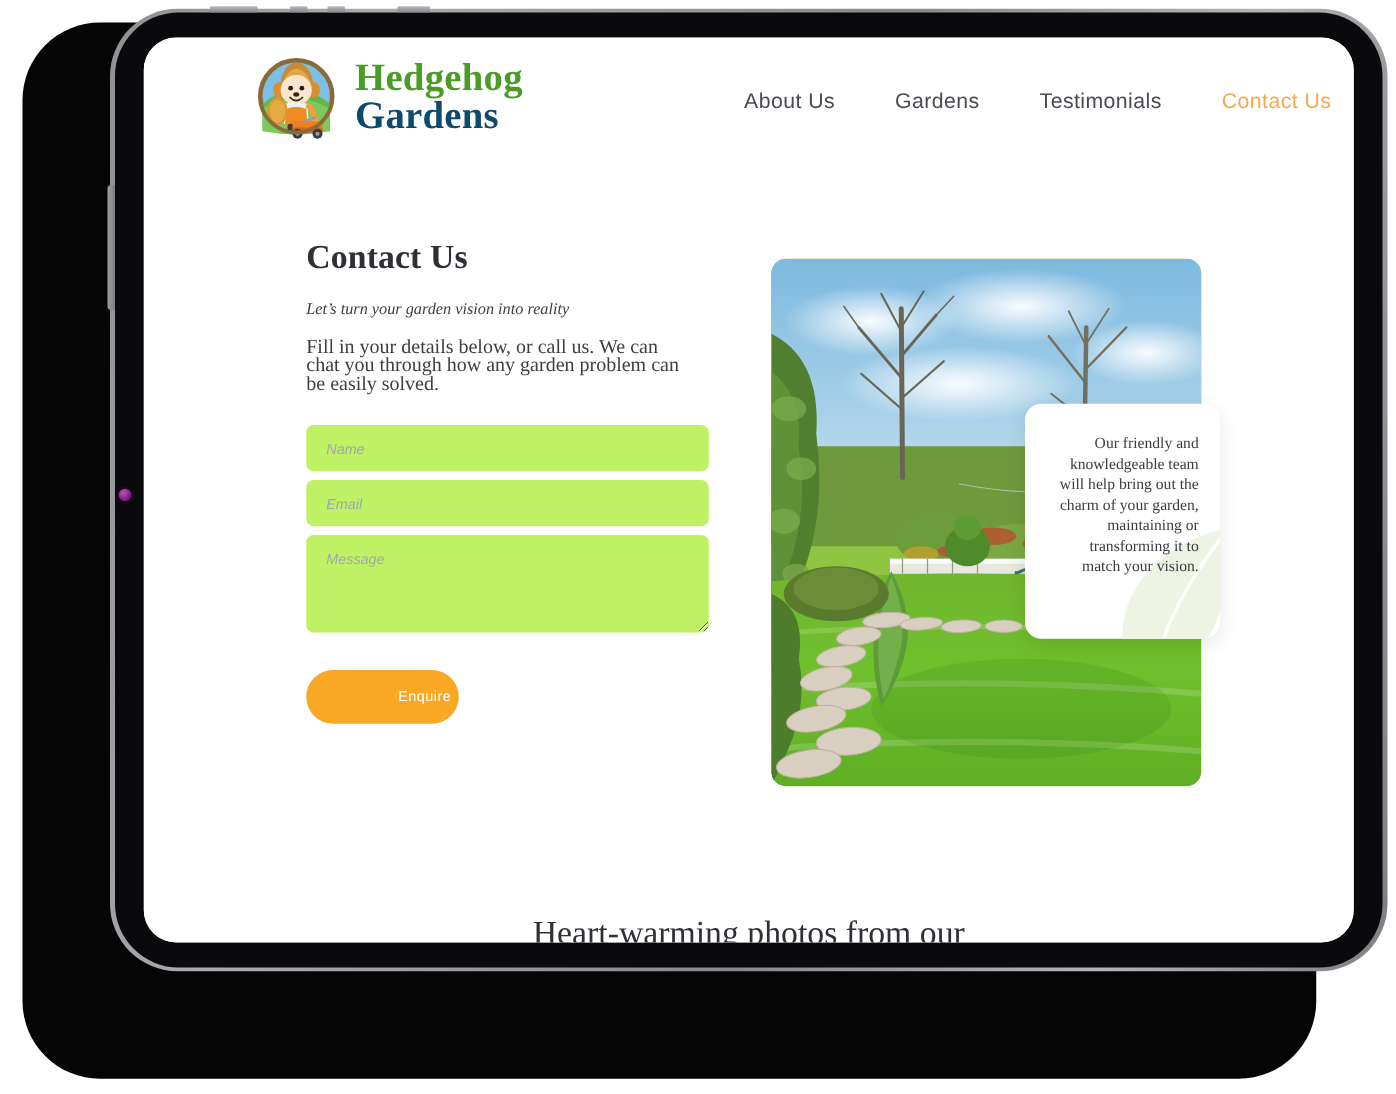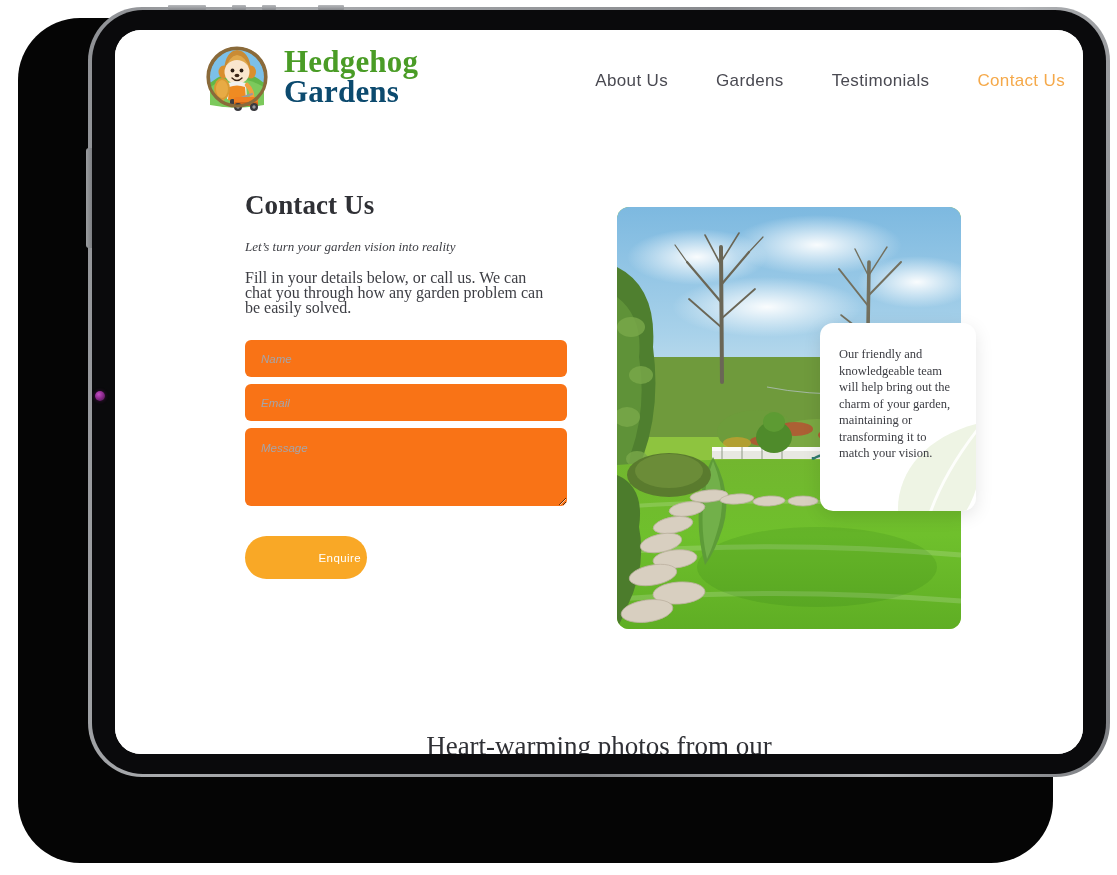--- a/index.html
+++ b/index.html
@@ -200,28 +200,28 @@
     width: 300px;
   }
 
   .contact-form {
     width: 322px;
   }
   .field {
     display: block;
     width: 322px;
     box-sizing: border-box;
-    background: #f97316;
+    background: #bef264;
     border: none;
     border-radius: 6px;
     padding: 0 16px;
     height: 37px;
     margin-bottom: 7px;
     font-family: "Liberation Sans", sans-serif;
-    font-size: 12px;
+    font-size: 16px;
     color: #3d3e44;
     outline: none;
   }
   .field::placeholder {
     color: #a4a5ab;
     font-style: italic;
     font-size: 11.5px;
   }
   .field-message {
     height: 78px;
@@ -280,20 +280,21 @@
   }
   .info-card-text {
     position: relative;
     z-index: 2;
     margin: 0;
     padding: 23px 17px 0 19px;
     font-family: "Liberation Serif", serif;
     font-size: 12.5px;
     line-height: 16.5px;
     color: #3b3c42;
+    text-align: right;
   }
 
   
   .gallery-heading {
     position: absolute;
     left: 0;
     top: 570px;
     width: 968px;
     text-align: center;
     font-family: "Liberation Serif", serif;

